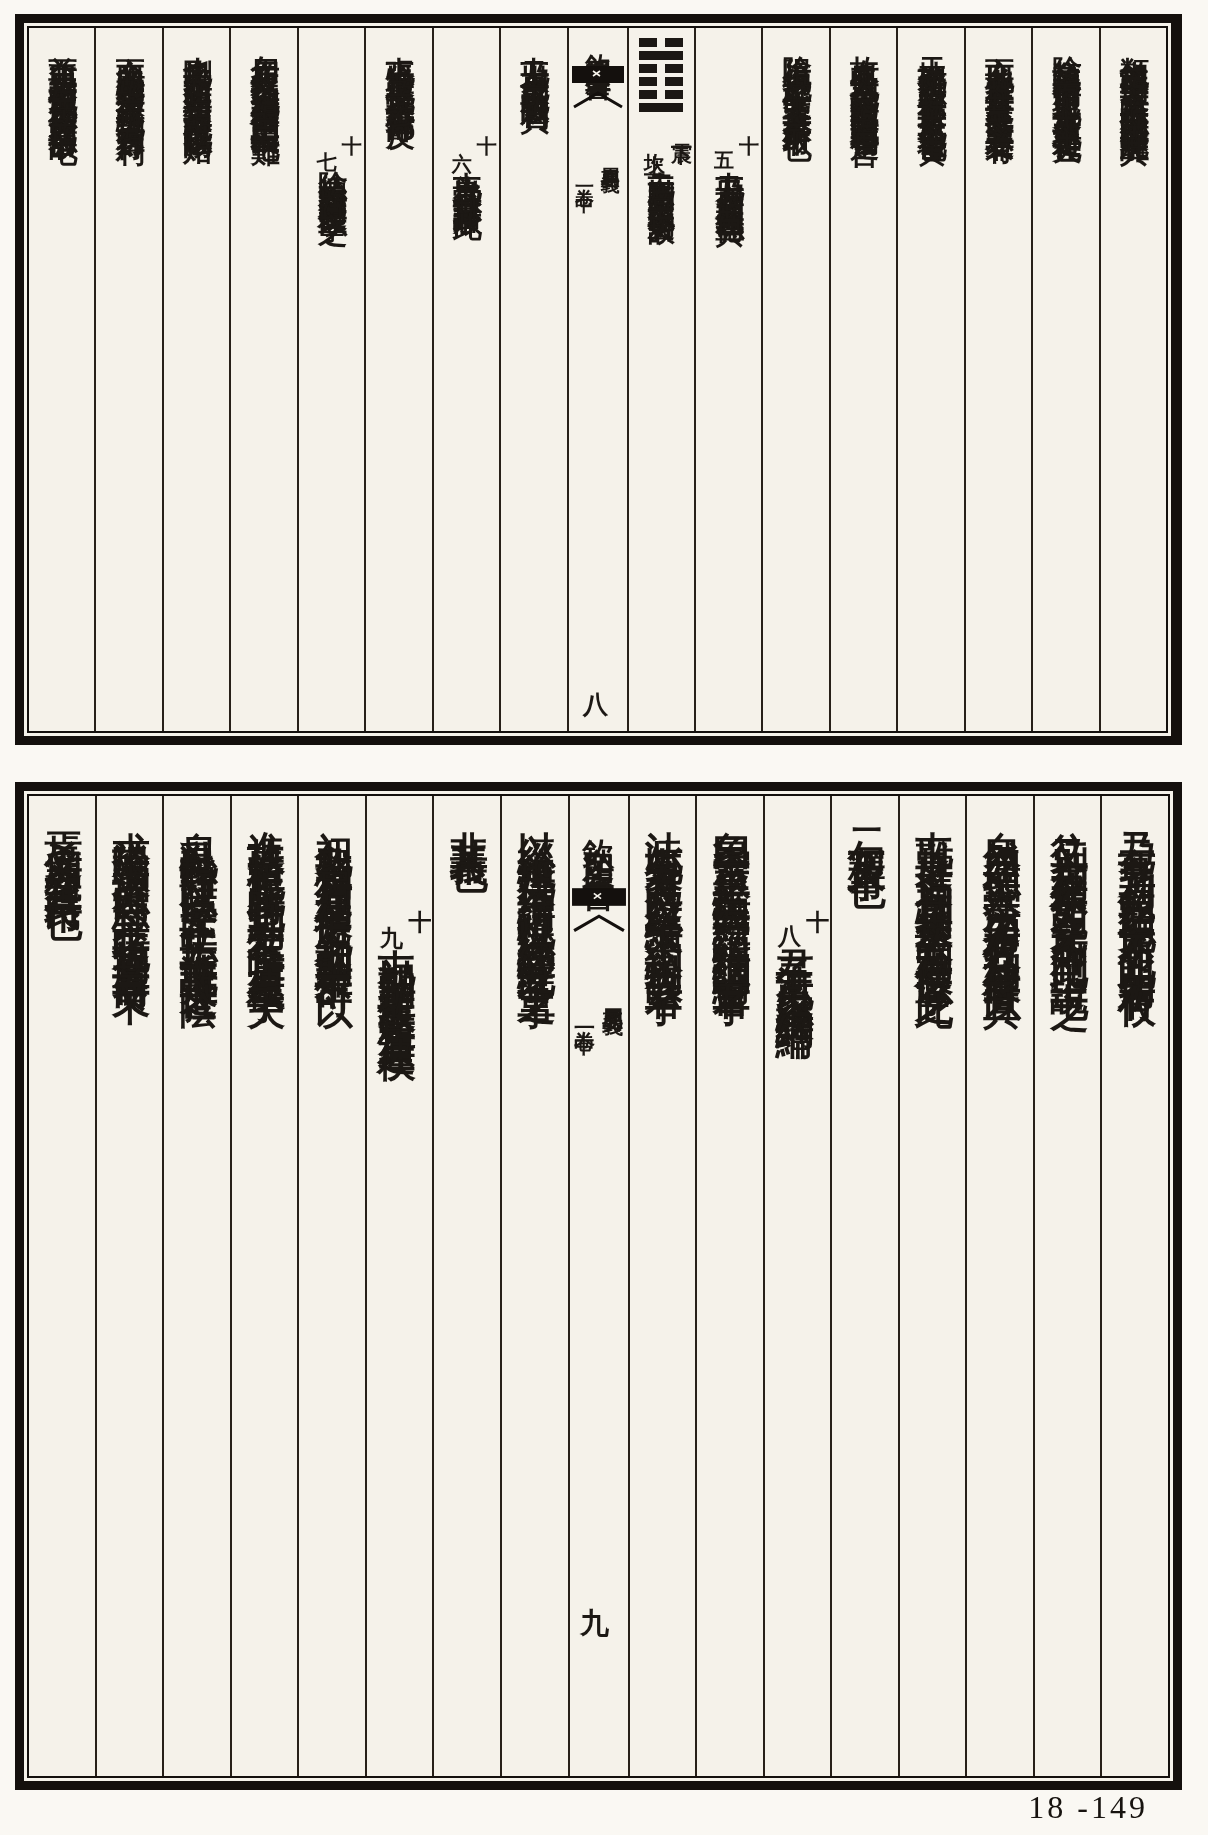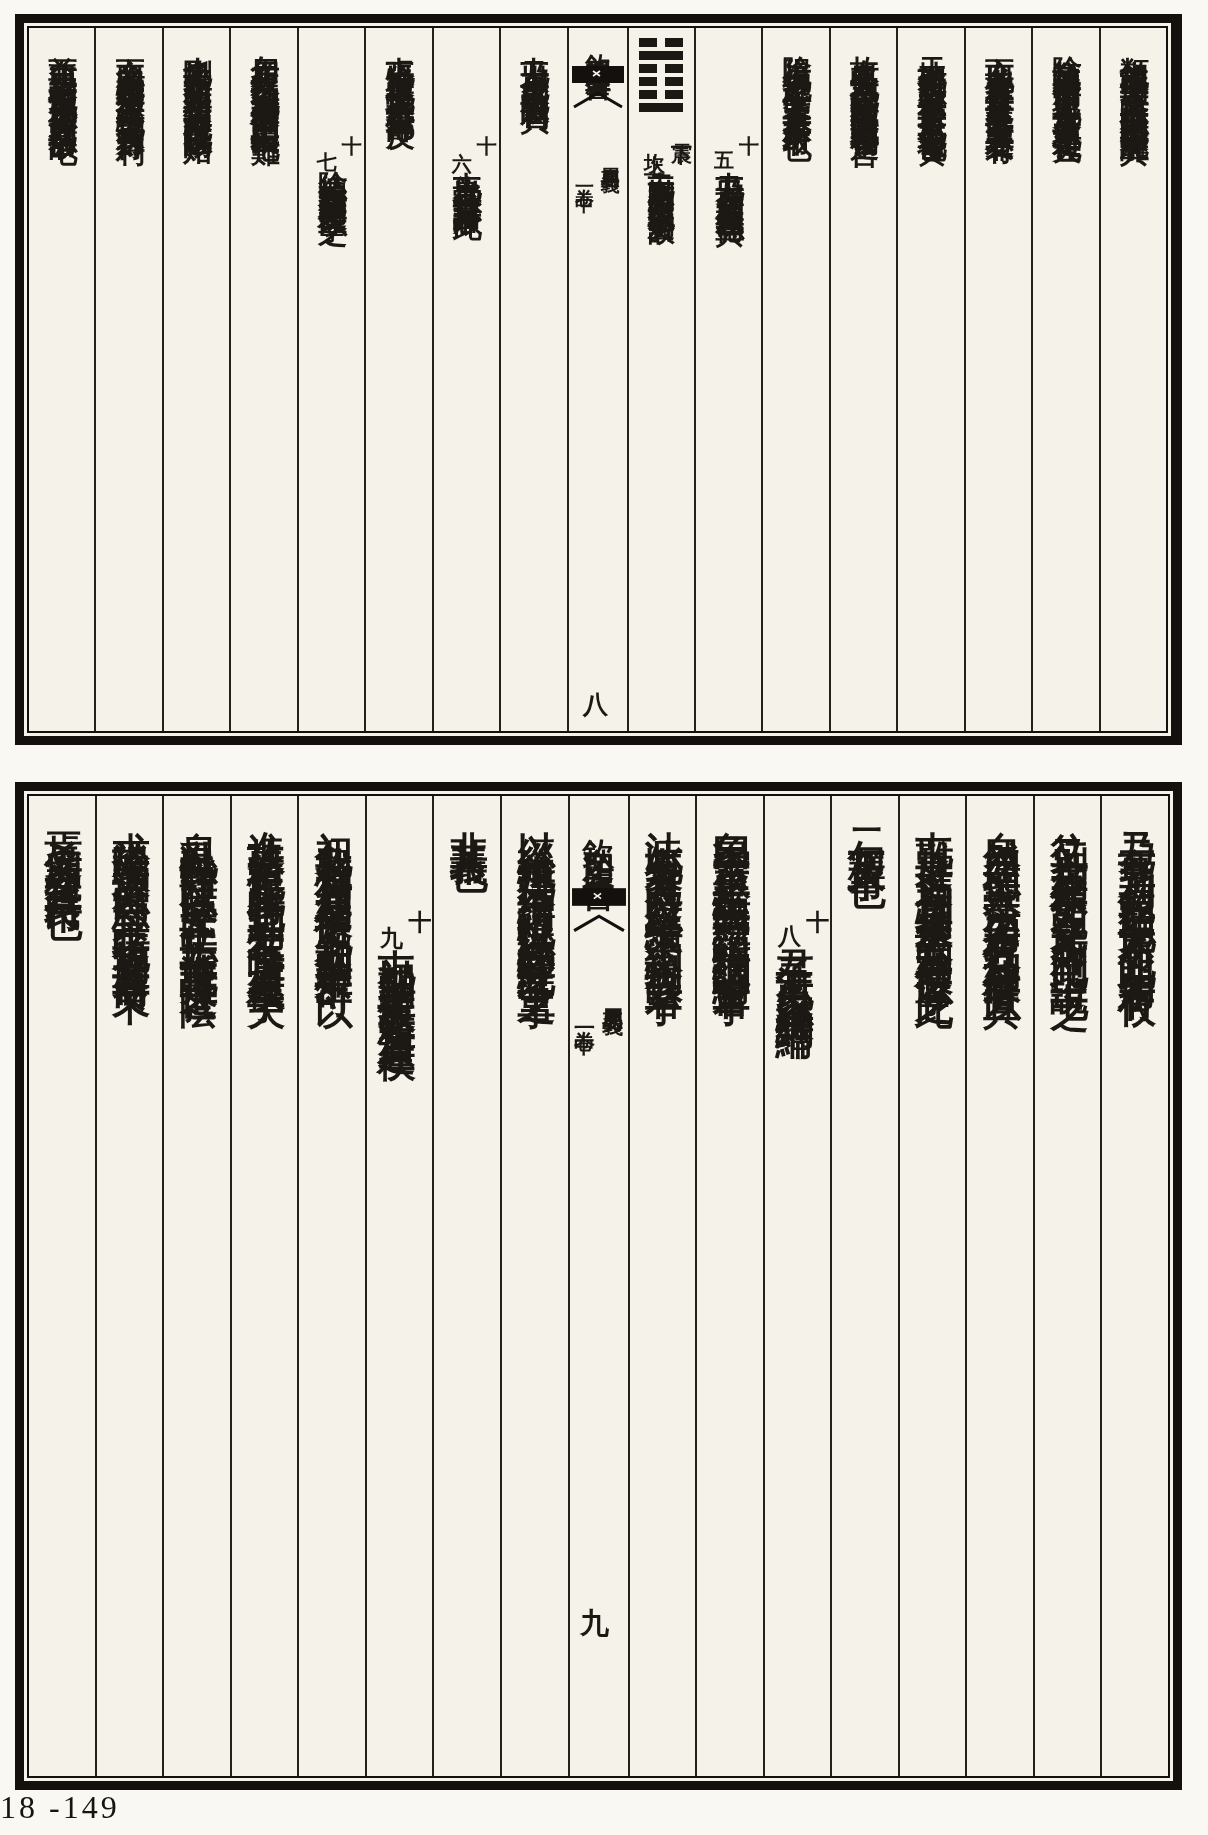--- a/index.html
+++ b/index.html
@@ -90,21 +90,21 @@
   .bottom .caption .m{font-size:21px;}
   .caption .l{margin-top:22px;margin-right:4px;}
   .folio{
     margin-top:auto;margin-bottom:14px;
     font-size:25px;font-weight:600;
   }
   .bottom .folio{margin-bottom:138px;font-size:29px;}
 
   .page-label{
     position:absolute;left:0;right:60px;top:1789px;
-    text-align:left;
+    text-align:right;
     font-size:32px;letter-spacing:3px;color:#17130f;
   }
 </style>
 </head>
 <body>
 
 <div class="block top">
   <div class="inner">
     <div class="cols">
 

